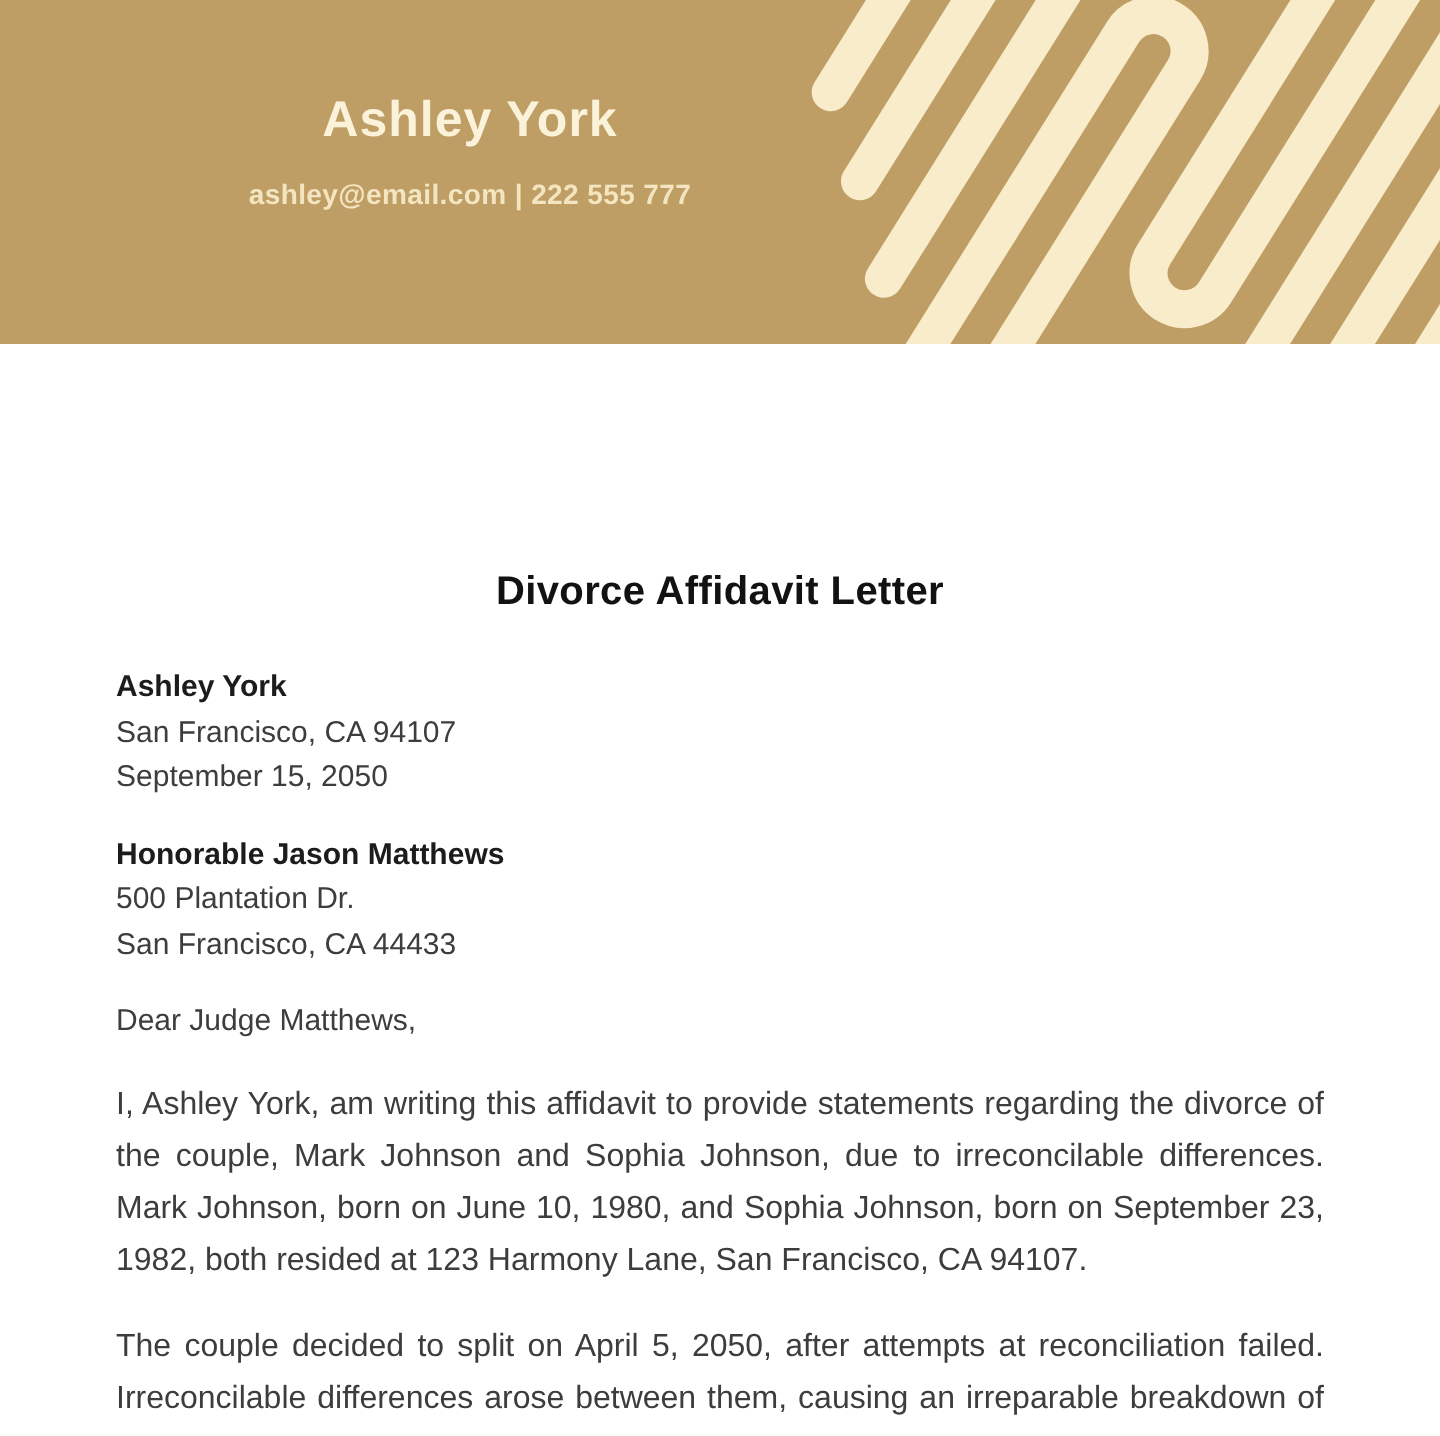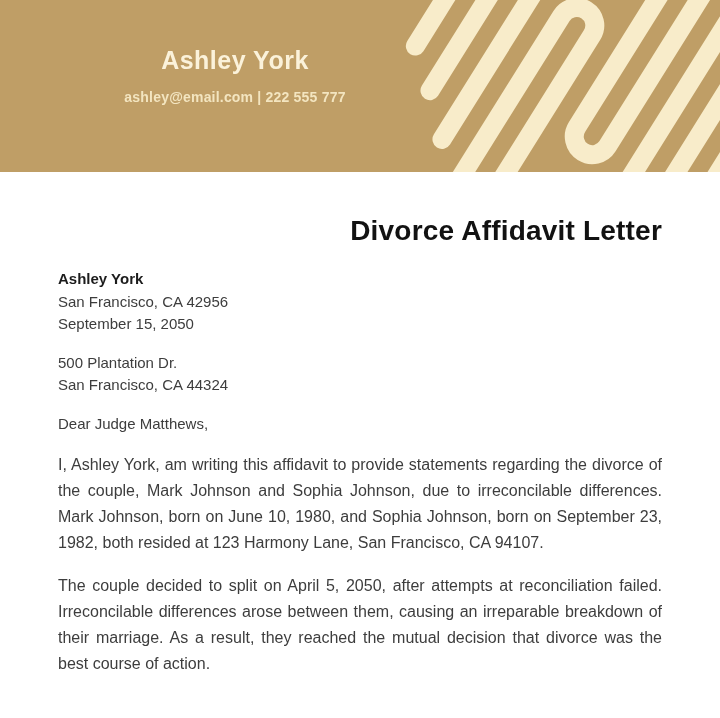--- a/index.html
+++ b/index.html
@@ -30,22 +30,22 @@
     line-height: 28px;
   }
   .header-contact {
     margin-top: 15px; font-size: 14px; font-weight: 700;
     letter-spacing: 0.2px; color: var(--header-subtext, #f3e5c0);
   }
 
   
   .letter { padding: 0 58px; color: var(--body-text, #3d3d3d); }
   .title {
-    margin-top: 44px; text-align: right;
-    font-size: 28px; line-height: 30px; font-weight: 700;
+    margin-top: 109px; text-align: center;
+    font-size: 20px; line-height: 30px; font-weight: 700;
     color: var(--title-text, #121212);
     letter-spacing: 0.2px;
   }
   .addr-block { margin-top: 22px; font-size: 15px; line-height: 22.5px; }
   .addr-block.recipient { margin-top: 16px; }
   .addr-name { font-weight: 700; color: var(--strong-text, #1c1c1c); }
   .salutation { margin-top: 16px; font-size: 15px; line-height: 22.5px; }
   .para {
     margin-top: 17px; font-size: 16px; line-height: 26px;
     text-align: justify;
@@ -75,27 +75,28 @@
       <div class="header-name">Ashley York</div>
       <div class="header-contact">ashley@email.com | 222 555 777</div>
     </div>
   </div>
 
   <div class="letter">
     <h1 class="title">Divorce Affidavit Letter</h1>
 
     <div class="addr-block sender">
       <div class="addr-name">Ashley York</div>
-      <div>San Francisco, CA 42956</div>
+      <div>San Francisco, CA 94107</div>
       <div>September 15, 2050</div>
     </div>
 
     <div class="addr-block recipient">
+      <div class="addr-name">Honorable Jason Matthews</div>
       <div>500 Plantation Dr.</div>
-      <div>San Francisco, CA 44324</div>
+      <div>San Francisco, CA 44433</div>
     </div>
 
     <div class="salutation">Dear Judge Matthews,</div>
 
     <p class="para">I, Ashley York, am writing this affidavit to provide statements regarding the divorce of the couple, Mark Johnson and Sophia Johnson, due to irreconcilable differences. Mark Johnson, born on June 10, 1980, and Sophia Johnson, born on September 23, 1982, both resided at 123 Harmony Lane, San Francisco, CA 94107.</p>
     <p class="para">The couple decided to split on April 5, 2050, after attempts at reconciliation failed. Irreconcilable differences arose between them, causing an irreparable breakdown of their marriage. As a result, they reached the mutual decision that divorce was the best course of action.</p>
   </div>
 
 </div>
 

